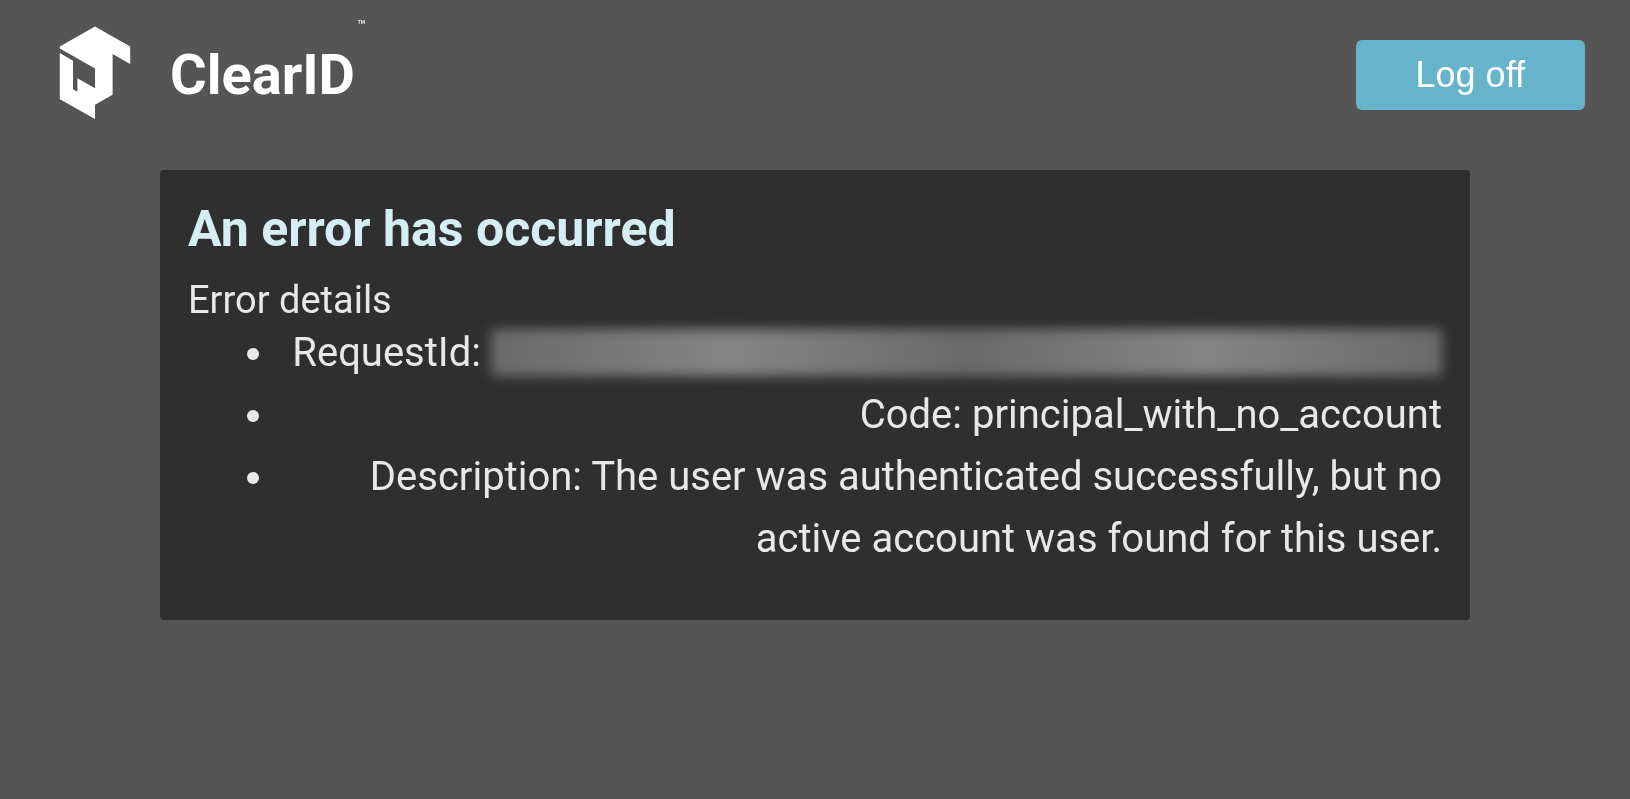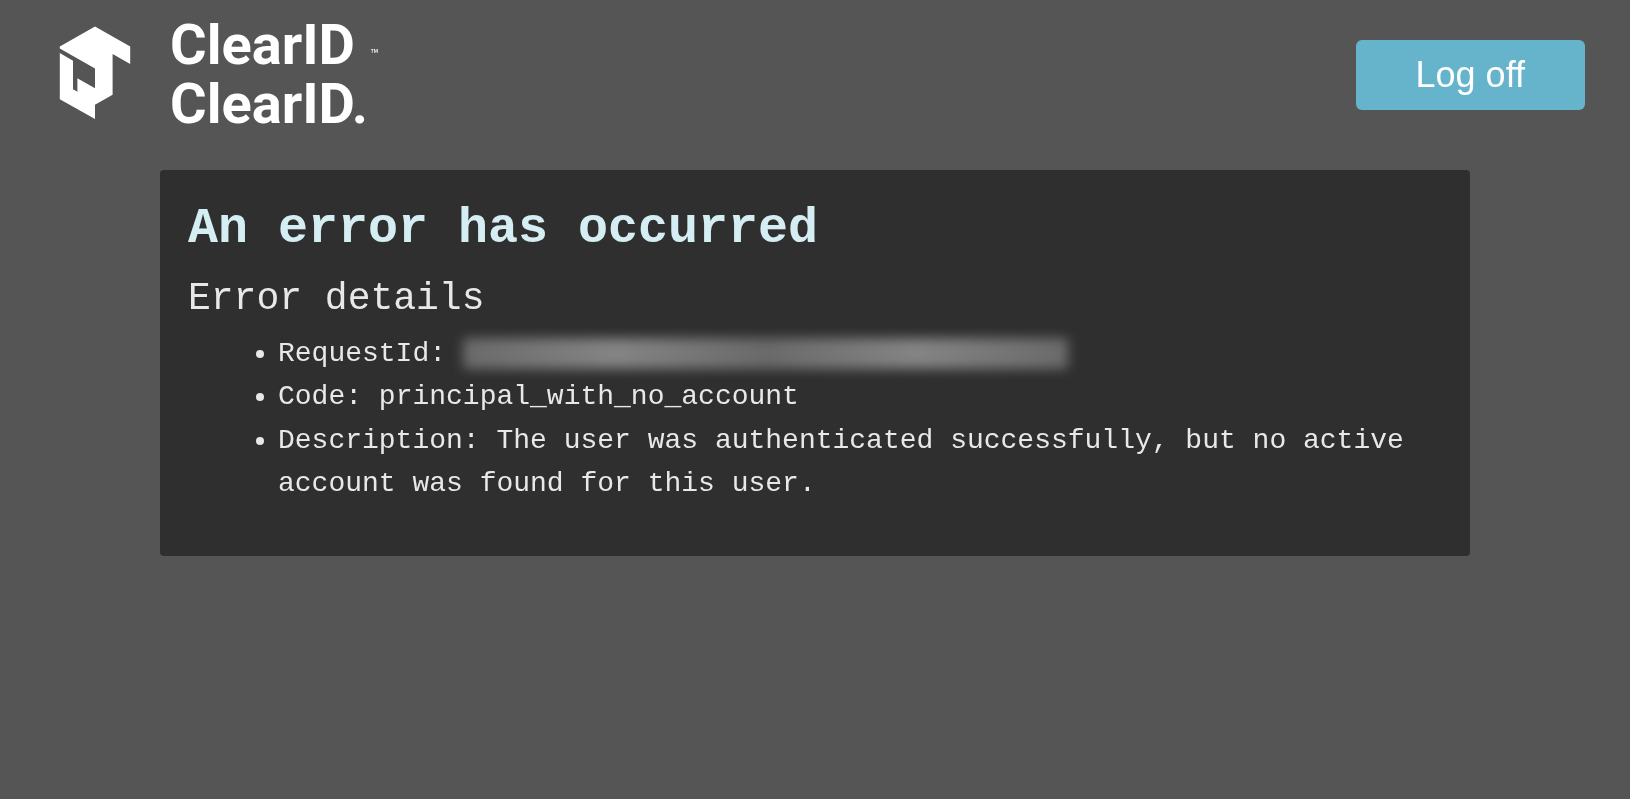--- a/index.html
+++ b/index.html
@@ -63,50 +63,49 @@
       font-size: 36px;
       border-radius: 6px;
       cursor: pointer;
       font-weight: 400;
     }
     .error-panel {
       background-color: #2f2f2f;
       margin: 20px 160px 0 160px;
       padding: 30px 28px 50px 28px;
       border-radius: 4px;
-      font-family: Liberation Mono, monospace;
     }
     .error-title {
       color: #d5eef3;
       font-size: 50px;
       font-weight: 700;
       margin-bottom: 20px;
     }
     .error-subtitle {
       color: #8a8a8a;
       font-size: 38px;
       font-weight: 600;
       line-height: 1.3;
       margin-bottom: 20px;
     }
     .error-details-heading {
       color: #e8e8e8;
       font-size: 38px;
       font-weight: 400;
-      margin-bottom: 12px;
     }
     .error-list {
       list-style: disc;
       padding-left: 90px;
       color: #e8e8e8;
     }
     .error-list li {
-      font-size: 28px;
+      font-size: 40px;
       line-height: 1.55;
       font-weight: 400;
+      text-align: right;
     }
     .redacted {
       background: linear-gradient(90deg, #6a6a6a, #848484, #6a6a6a, #848484, #6a6a6a);
       filter: blur(6px);
       color: transparent;
       border-radius: 4px;
       user-select: none;
     }
     .label-bold {
       font-weight: 400;
@@ -122,23 +121,20 @@
         <g fill="#ffffff">
           <path d="M 50 6 L 82 24 L 82 40 L 66 31 L 66 68 L 50 77 L 34 68 L 34 53 L 50 62 L 50 44 L 18 26 L 18 24 Z"></path>
           <path d="M 18 30 L 30 37 L 30 63 L 50 74 L 50 90 L 18 72 Z"></path>
         </g>
       </svg>
     </div>
     <div class="logo-text">
       <div class="logo-line1">
         <span>ClearID</span><span class="tm">™</span>
       </div>
-      <div class="logo-line2">
-        <span>ClearID.</span><span class="tm">™</span>
-      </div>
     </div>
   </div>
   <button class="logoff-btn">Log off</button>
 </div>
 
 <div class="error-panel">
   <h1 class="error-title">An error has occurred</h1>
   <p class="error-details-heading">Error details</p>
   <ul class="error-list">
     <li>

